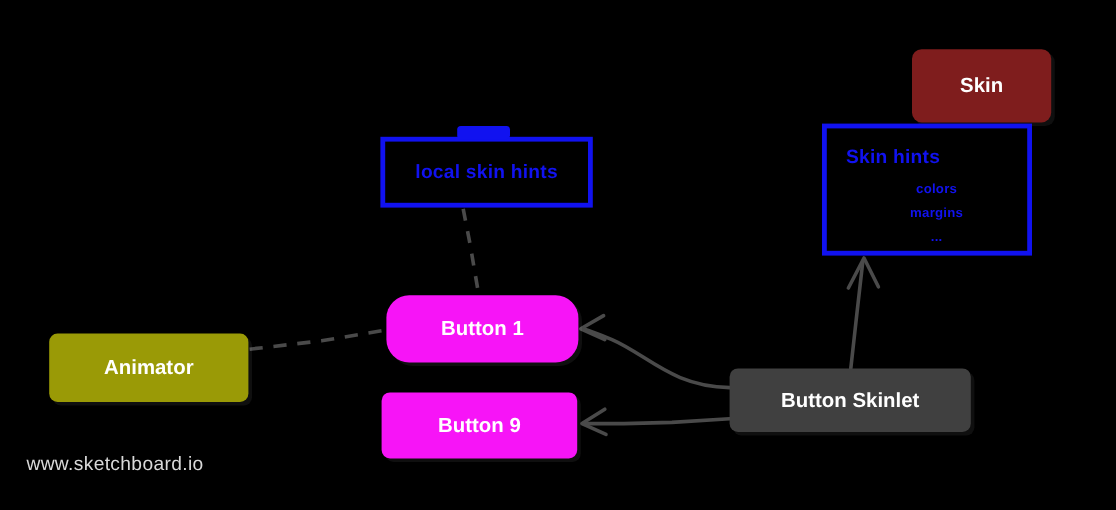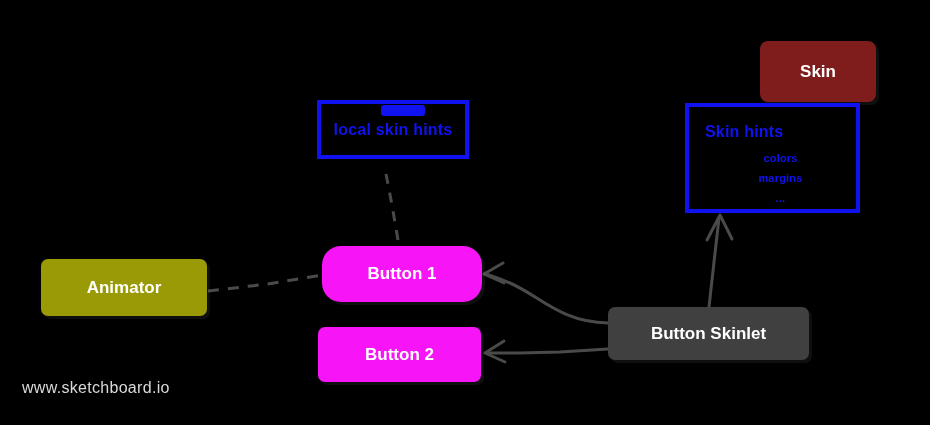--- a/index.html
+++ b/index.html
@@ -44,38 +44,38 @@
     background: #f714f7;
     font-size: 17px;
     border-radius: 19px;
   }
   .node-button2 {
     left: 318px; top: 327px; width: 163px; height: 55px;
     background: #f714f7;
     font-size: 17px;
   }
   .node-animator {
-    left: 41px; top: 259px; width: 166px; height: 57px;
+    left: 41px; top: 278px; width: 166px; height: 57px;
     background: #9a9a06;
     font-size: 17px;
   }
   .node-skinlet {
     left: 608px; top: 307px; width: 201px; height: 53px;
     background: #404040;
     font-size: 17px;
   }
 
   
   .outline {
     border: 4px solid #1112f0;
     background: transparent;
     color: #1112f0;
   }
   .node-localhints {
-    left: 317px; top: 100px; width: 152px; height: 59px;
+    left: 317px; top: 114px; width: 177px; height: 59px;
     font-size: 16px;
     letter-spacing: 0.2px;
   }
   .node-skinhints {
     left: 685px; top: 103px; width: 175px; height: 110px;
     display: block;
     padding: 16px 0 0 16px;
   }
   .skinhints-title {
     font-size: 16px;
@@ -152,21 +152,21 @@
     <div class="skinhints-item">colors</div>
     <div class="skinhints-item">margins</div>
     <div class="skinhints-item">...</div>
   </div>
 
   <div class="node outline node-localhints">local skin hints</div>
   <div class="tab-chip"></div>
 
   <div class="node solid node-button1">Button 1</div>
 
-  <div class="node solid node-button2">Button 2</div>
+  <div class="node solid node-button2">Button 9</div>
 
   <div class="node solid node-animator">Animator</div>
 
   <div class="node solid node-skinlet">Button Skinlet</div>
 
   <div class="watermark">www.sketchboard.io</div>
 
 </div>
 
 </body></html>

